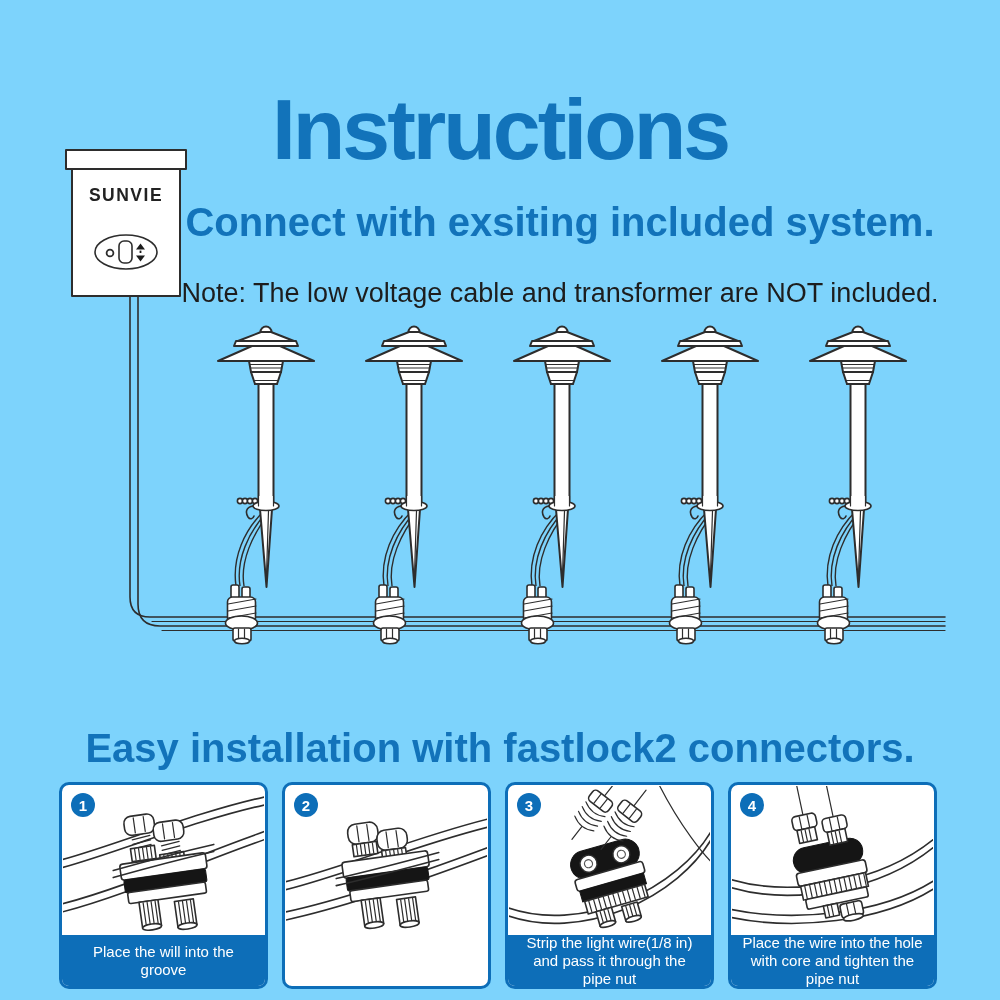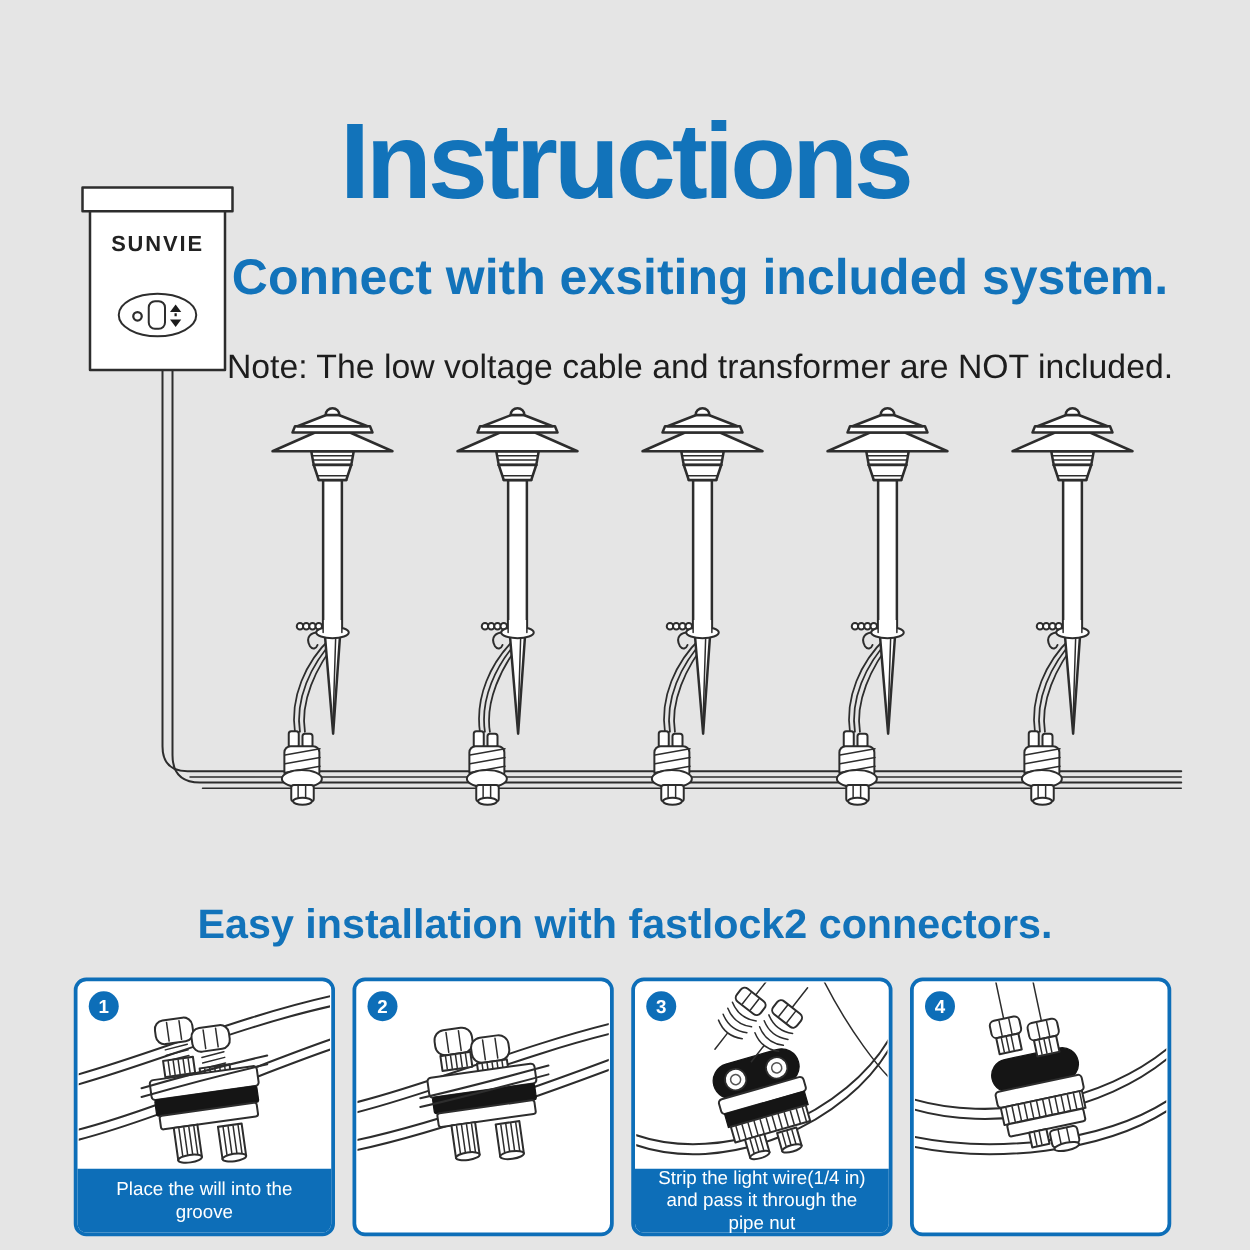--- a/index.html
+++ b/index.html
@@ -1,25 +1,25 @@
 <!DOCTYPE html>
 <html><head>
 <meta charset="utf-8">
 <style>
   html,body{margin:0;padding:0;background:#fff;}
-  .page{position:relative;width:1000px;height:1000px;background:#e5e5e5;overflow:hidden;
+  .page{position:relative;width:1000px;height:1000px;background:#7dd3fc;overflow:hidden;
         font-family:"Liberation Sans",sans-serif;}
   .title{position:absolute;top:22px;left:0;width:1000px;text-align:center;
          font-size:86px;font-weight:bold;letter-spacing:-3px;color:#1273BA;}
   .connect-heading{position:absolute;top:167px;left:120px;width:880px;text-align:center;
          font-size:40px;font-weight:bold;color:#1273BA;}
   .note{position:absolute;top:251px;left:120px;width:880px;text-align:center;
          font-size:27px;color:#1d1d1d;}
   .install-heading{position:absolute;top:693px;left:0;width:1000px;text-align:center;
-         font-size:33px;font-weight:bold;color:#1273BA;}
+         font-size:40px;font-weight:bold;color:#1273BA;}
   svg.diagram{position:absolute;top:0;left:0;}
   .steps{position:absolute;top:782px;left:59px;display:flex;gap:14px;}
   .card{position:relative;width:209px;height:207px;border:3px solid #0D6EB8;
         border-radius:10px;background:#fff;box-sizing:border-box;}
   .badge{position:absolute;top:8px;left:9px;width:24px;height:24px;border-radius:50%;
         background:#0D6EB8;color:#fff;font-size:15px;font-weight:bold;
         display:flex;align-items:center;justify-content:center;z-index:2;}
   .art{position:absolute;top:1px;left:1px;width:201px;height:151px;}
   .caption{position:absolute;left:0;right:0;bottom:0;height:51px;background:#0D6EB8;
         border-radius:0 0 7px 7px;color:#fff;font-size:15px;line-height:18px;
@@ -218,21 +218,21 @@
           <path class="lt" d="M 85,44 L 85,60"></path>
         </g>
         <g transform="rotate(38 113 34)">
           <path class="lt" d="M 113,-4 L 113,16"></path>
           <rect class="pt" x="101" y="16" width="24" height="13" rx="4"></rect>
           <path class="lt" d="M 109,17 L 109,28 M 117,17 L 117,28"></path>
           <path class="lt" d="M 102,32 q 12,7 24,0 M 102,38 q 12,7 24,0 M 102,44 q 12,7 24,0 M 102,50 q 12,7 24,0"></path>
           <path class="lt" d="M 114,54 L 114,70"></path>
         </g>
       </svg>
-      <div class="caption">Strip the light wire(1/4 in) and pass it through the pipe nut</div>
+      <div class="caption">Strip the light wire(1/8 in) and pass it through the pipe nut</div>
     </div>
 
     <div class="card">
       <div class="badge">4</div>
       <svg class="art" viewBox="0 0 200 150">
         <path class="ln" d="M -4,92 C 60,112 150,96 204,50"></path>
         <path class="ln" d="M -4,100 C 60,120 150,104 204,58"></path>
         <path class="ln" d="M -4,122 C 60,136 150,128 204,92"></path>
         <path class="ln" d="M -4,130 C 60,144 150,136 204,100"></path>
         <g transform="rotate(-12 100 95)">
@@ -251,16 +251,17 @@
           <path class="lt" d="M 81,25 L 81,37 M 89,25 L 89,37"></path>
           <rect class="pt" x="76" y="38" width="18" height="13"></rect>
           <path class="lt" d="M 80,39 L 80,50 M 84,39 L 84,50 M 88,39 L 88,50"></path>
           <path class="lt" d="M 114,-2 L 114,32"></path>
           <rect class="pt" x="102" y="32" width="24" height="14" rx="4"></rect>
           <path class="lt" d="M 110,33 L 110,45 M 118,33 L 118,45"></path>
           <rect class="pt" x="105" y="46" width="18" height="13"></rect>
           <path class="lt" d="M 109,47 L 109,58 M 113,47 L 113,58 M 117,47 L 117,58"></path>
         </g>
       </svg>
+      <div class="caption">Place the wire into the hole with core and tighten the pipe nut</div>
     </div>
 
   </div>
 </div>
 
 </body></html>

